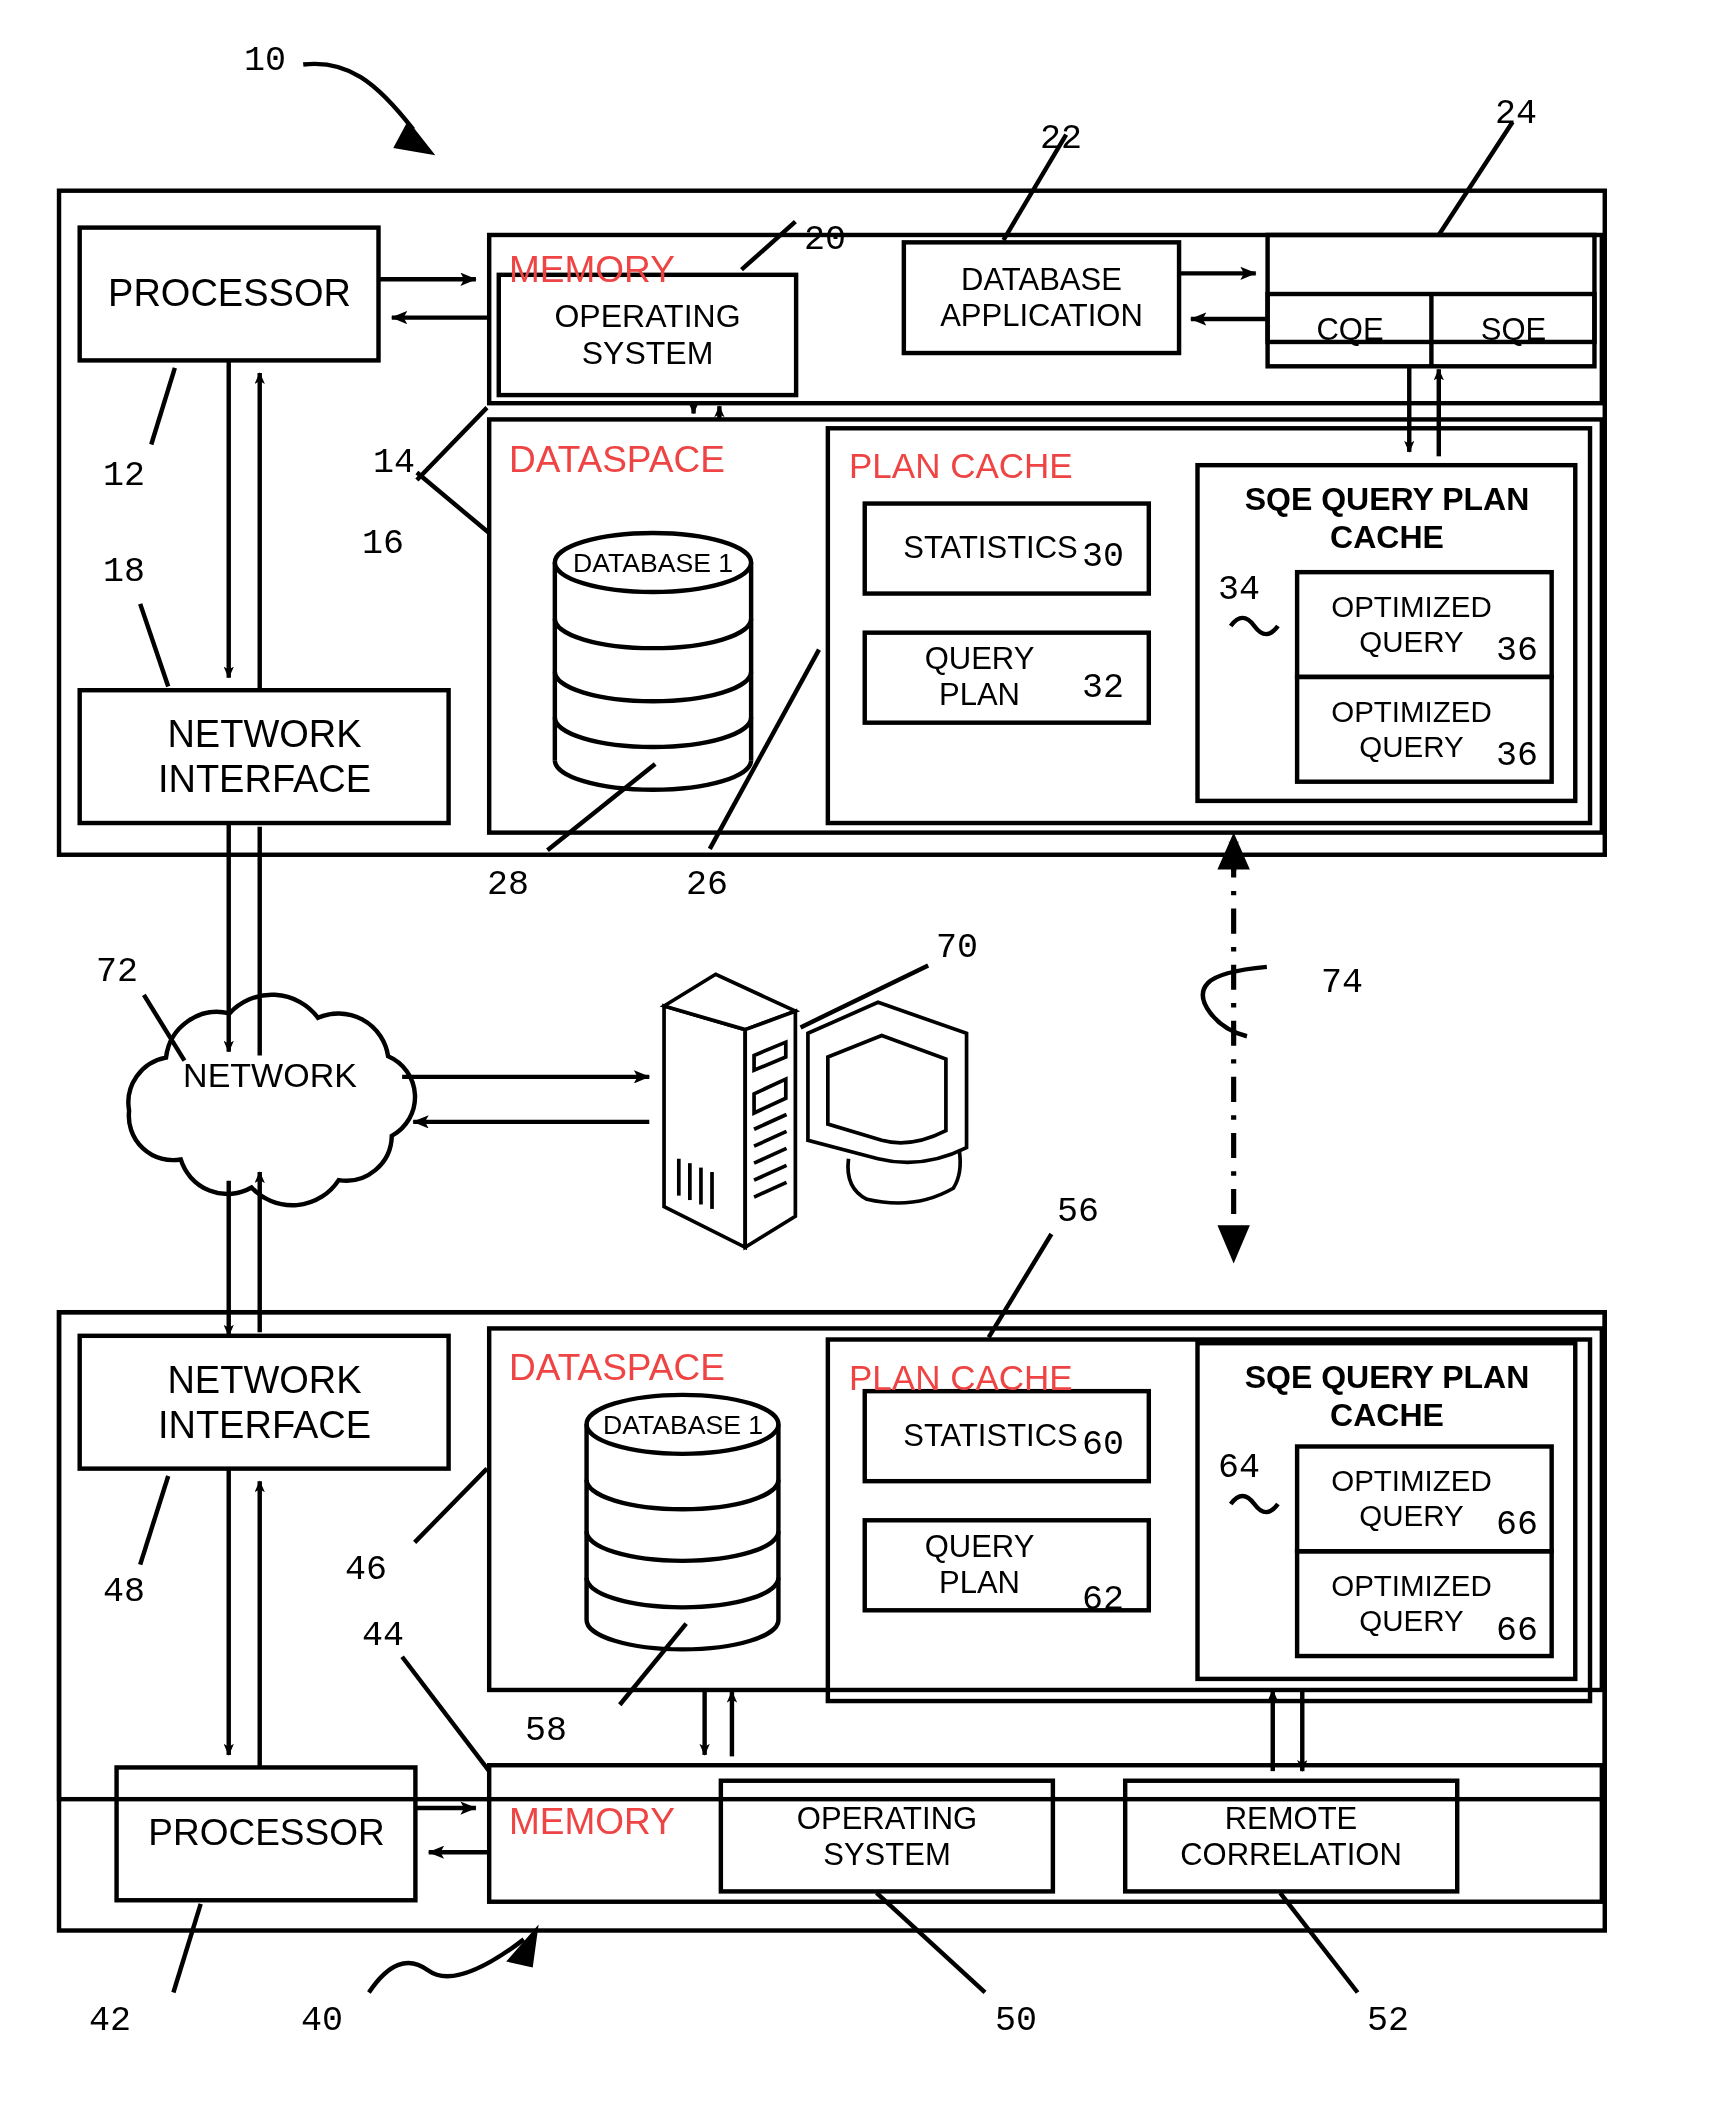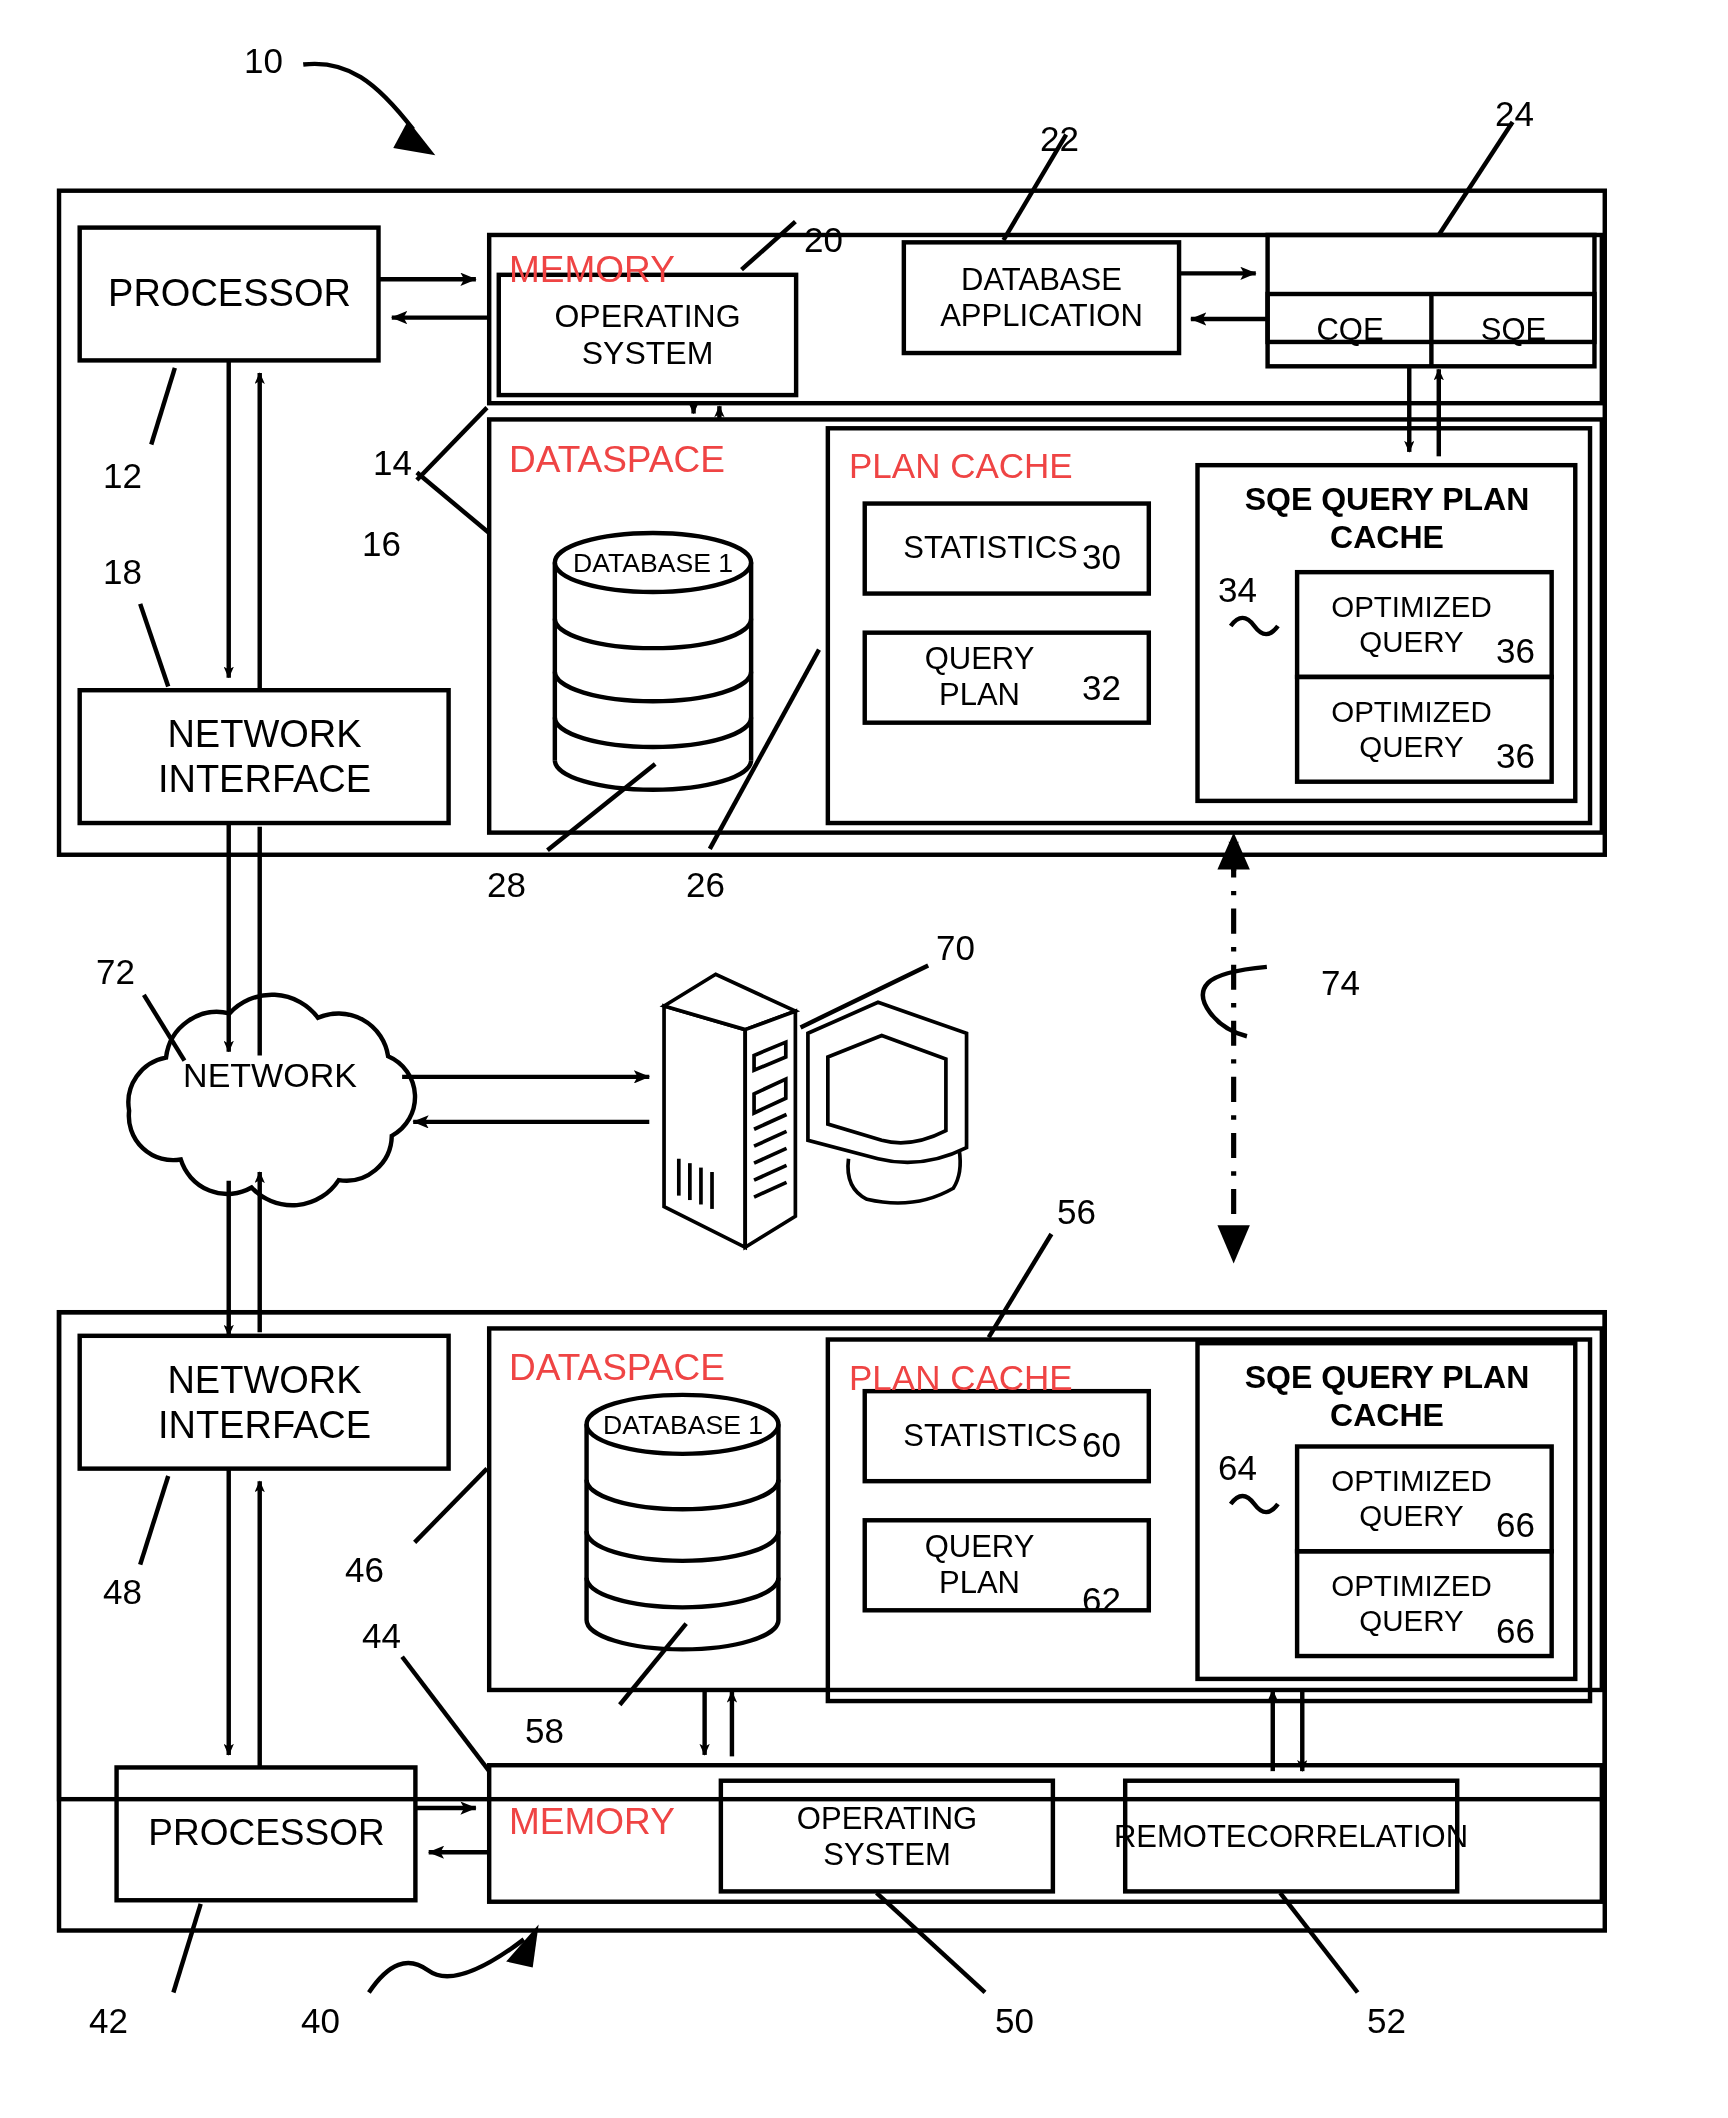--- a/index.html
+++ b/index.html
@@ -36,21 +36,21 @@
     align-items: center;
     justify-content: center;
     text-align: center;
     font-family: "Liberation Sans", sans-serif;
     color: #000;
     line-height: 1.16;
   }
   .refnum {
     position: absolute;
     font-size: 35px;
-    font-family: Liberation Sans, sans-serif;
+    font-family: Liberation Mono, monospace;
     color: #000;
   }
   .bold { font-weight: bold; }
 </style>
 </head>
 <body>
 
 <div id="page">
 
   <svg class="layer" viewBox="0 0 2342 2871">
@@ -372,21 +372,21 @@
   </div>
   <div class="refnum" style="left:1496px;top:1611px;">66</div>
 
   <div class="lbl" style="left:509px;top:1801px;font-size:37px;">MEMORY</div>
 
   <div class="ctr" style="left:721px;top:1781px;width:332px;height:111px;font-size:31px;flex-direction:column;">
     <span>OPERATING</span>
     <span>SYSTEM</span>
   </div>
 
-  <div class="ctr" style="left:1125px;top:1781px;width:332px;height:111px;font-size:31px;flex-direction:row;">
+  <div class="ctr" style="left:1125px;top:1781px;width:332px;height:111px;font-size:31px;flex-direction:column;">
     <span>REMOTE</span>
     <span>CORRELATION</span>
   </div>
 
   <div class="refnum" style="left:103px;top:1572px;text-align:right;">48</div>
   <div class="refnum" style="left:345px;top:1550px;">46</div>
   <div class="refnum" style="left:362px;top:1616px;">44</div>
   <div class="refnum" style="left:525px;top:1711px;">58</div>
   <div class="refnum" style="left:1057px;top:1192px;">56</div>
   <div class="refnum" style="left:89px;top:2001px;">42</div>

